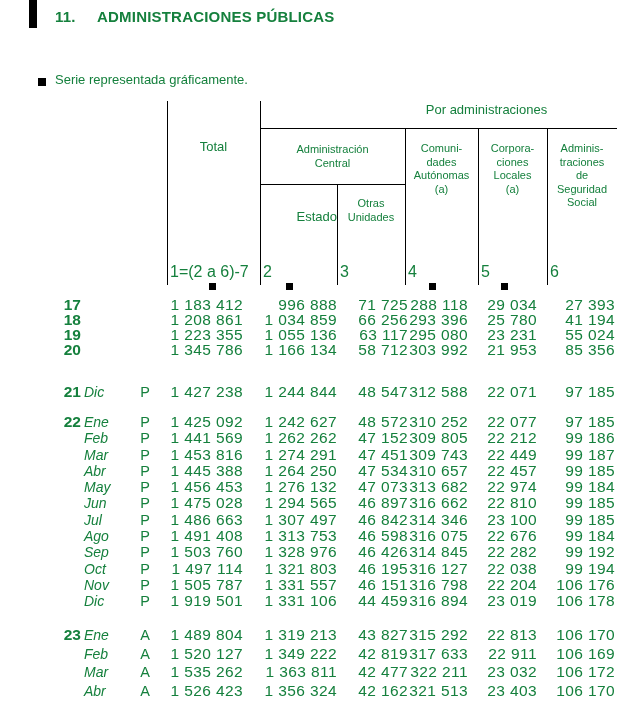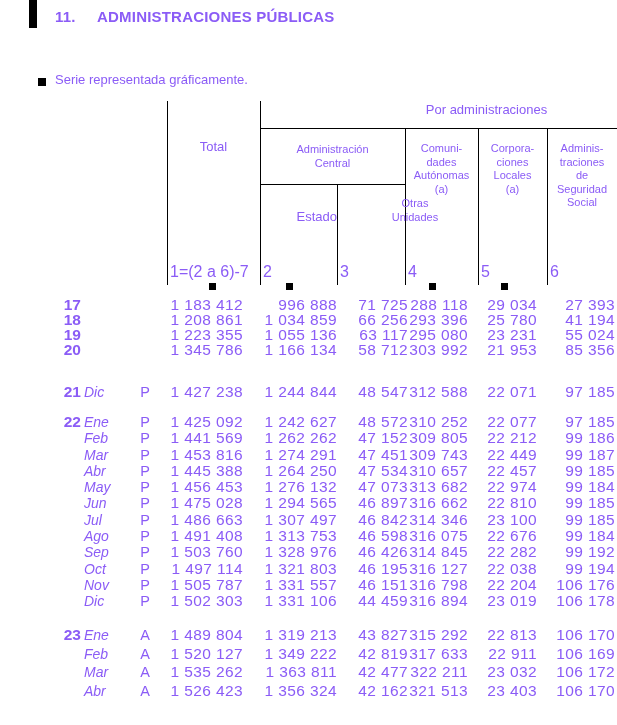--- a/index.html
+++ b/index.html
@@ -1,19 +1,19 @@
 <!DOCTYPE html>
 <html><head>
 <meta charset="utf-8">
 <style>
   html,body{margin:0;padding:0;background:#ffffff;}
   .page{
     position:relative;
     width:617px;height:725px;
-    background:#ffffff;color:#8b5cf6;
+    background:#ffffff;color:#15803d;
     font-family:"Liberation Sans", sans-serif;
     overflow:hidden;
   }
   
   .edge-tab{position:absolute;left:29px;top:0;width:8px;height:28px;background:#000;}
   
   .title{position:absolute;left:55px;top:8px;font-size:15px;font-weight:bold;letter-spacing:.2px;white-space:nowrap;}
   .title .num{position:absolute;left:0;top:0;}
   .title .txt{position:absolute;left:42px;top:0;}
   
@@ -78,21 +78,21 @@
   <div class="hdr" style="left:478px;width:69px;top:142px;">Corpora-
 ciones
 Locales
 (a)</div>
   <div class="hdr" style="left:547px;width:70px;top:142px;">Adminis-
 traciones
 de
 Seguridad
 Social</div>
   <div class="hdr hdr13" style="left:260px;width:77px;top:210px;text-align:right;">Estado</div>
-  <div class="hdr" style="left:337px;width:68px;top:196px;line-height:14px;padding-left:44px;">Otras
+  <div class="hdr" style="left:337px;width:68px;top:196px;line-height:14px;">Otras
 Unidades</div>
 
   <div class="colnum" style="left:170px;top:263px;">1=(2 a 6)-7</div>
   <div class="colnum" style="left:263px;top:263px;">2</div>
   <div class="colnum" style="left:340px;top:263px;">3</div>
   <div class="colnum" style="left:408px;top:263px;">4</div>
   <div class="colnum" style="left:481px;top:263px;">5</div>
   <div class="colnum" style="left:550px;top:263px;">6</div>
 
   <div class="marker" style="left:209px;top:283px;"></div>
@@ -279,21 +279,21 @@
           <div class="c-val">1 331 557</div>
           <div class="c-val">46 151</div>
           <div class="c-val">316 798</div>
           <div class="c-val">22 204</div>
           <div class="c-val">106 176</div>
         </div>
         <div class="row">
           <div class="c-year"></div>
           <div class="c-month">Dic</div>
           <div class="c-status">P</div>
-          <div class="c-val">1 502 303</div>
+          <div class="c-val">1 919 501</div>
           <div class="c-val">1 331 106</div>
           <div class="c-val">44 459</div>
           <div class="c-val">316 894</div>
           <div class="c-val">23 019</div>
           <div class="c-val">106 178</div>
         </div>
       </div>
       <div class="group g4">
         <div class="row">
           <div class="c-year">23</div>

